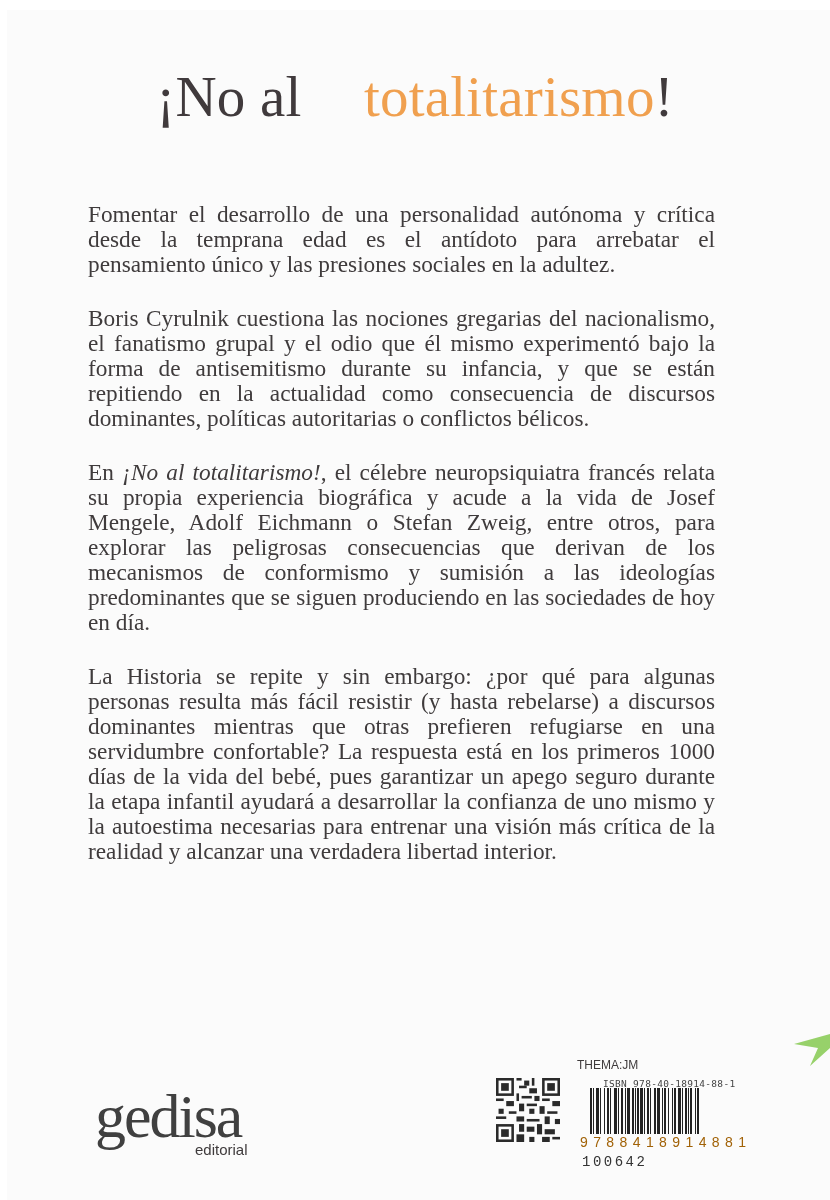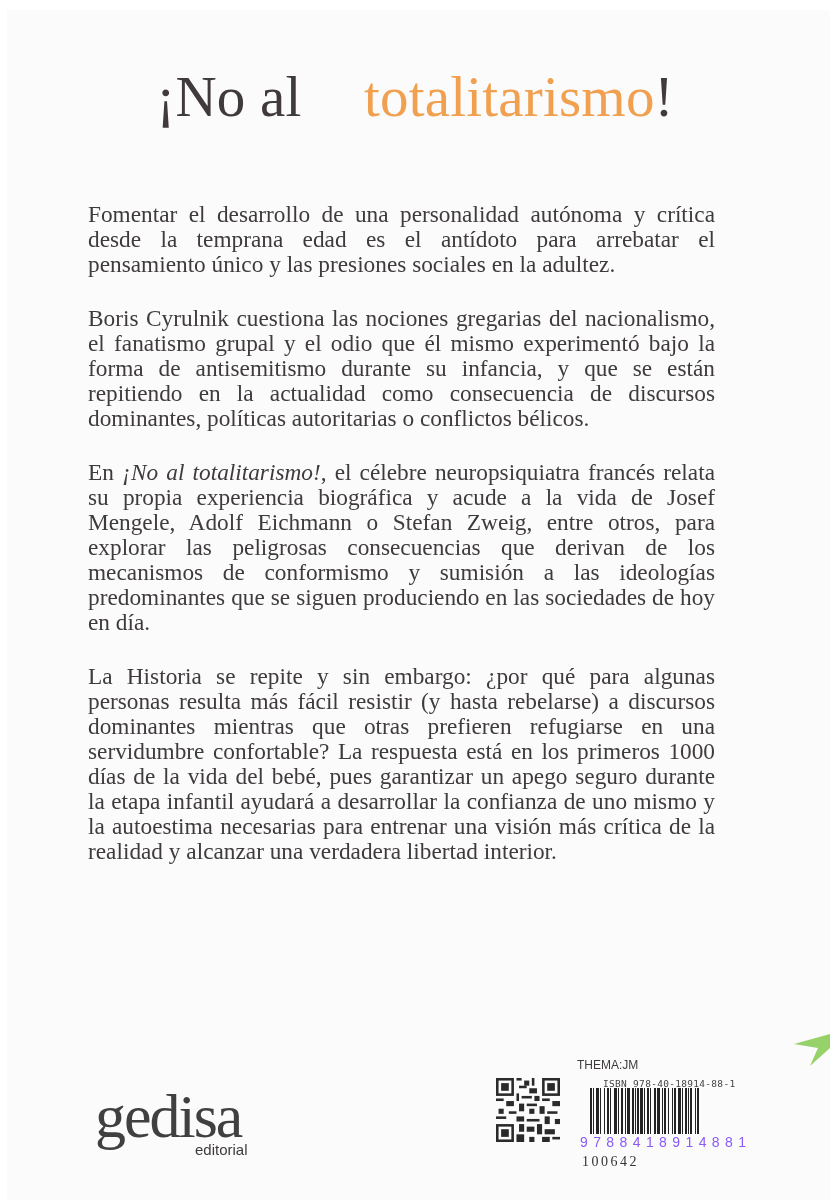--- a/index.html
+++ b/index.html
@@ -41,25 +41,25 @@
       position: absolute; left: 603px; top: 1078px;
       font-family: "DejaVu Sans Mono", monospace; font-size: 9.5px; color: #444; letter-spacing: 0.3px;
     }
     .barcode {
       position: absolute; left: 590px; top: 1088px; width: 150px; height: 46px;
       display: flex; align-items: stretch;
     }
     .barcode span { display: block; background: #222; }
     .barcode-digits {
       position: absolute; left: 580px; top: 1134px;
-      font-family: "Liberation Sans", sans-serif; font-size: 14px; color: #8b5cf6; letter-spacing: 5.4px;
+      font-family: "Liberation Sans", sans-serif; font-size: 14px; color: #a16207; letter-spacing: 5.4px;
     }
     .code {
       position: absolute; left: 582px; top: 1154px;
-      font-family: Liberation Serif, serif; font-size: 14px; color: #333; letter-spacing: 2.5px;
+      font-family: Liberation Mono, monospace; font-size: 14px; color: #333; letter-spacing: 2.5px;
     }
     .qr {
       position: absolute; left: 496px; top: 1078px; width: 64px; height: 64px;
     }
     .leaf {
       position: absolute; left: 792px; top: 1028px; width: 38px; height: 40px;
     }
   </style>
 </head>
 <body>

